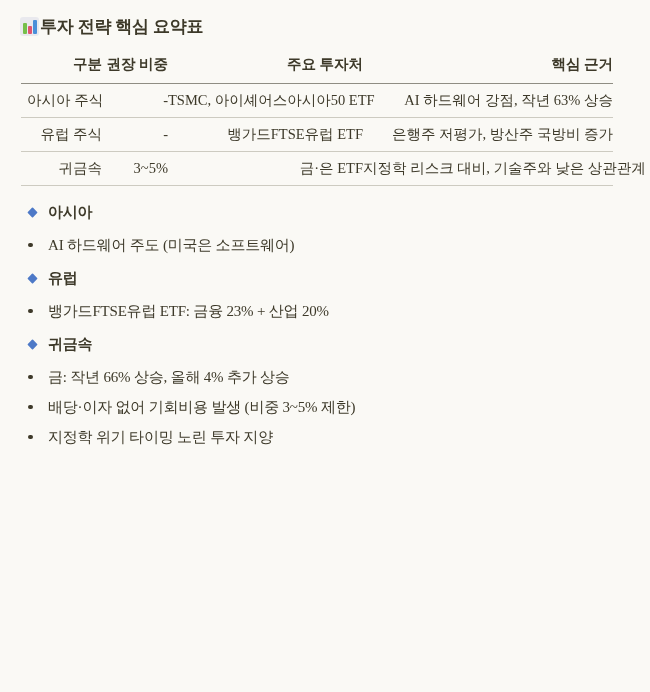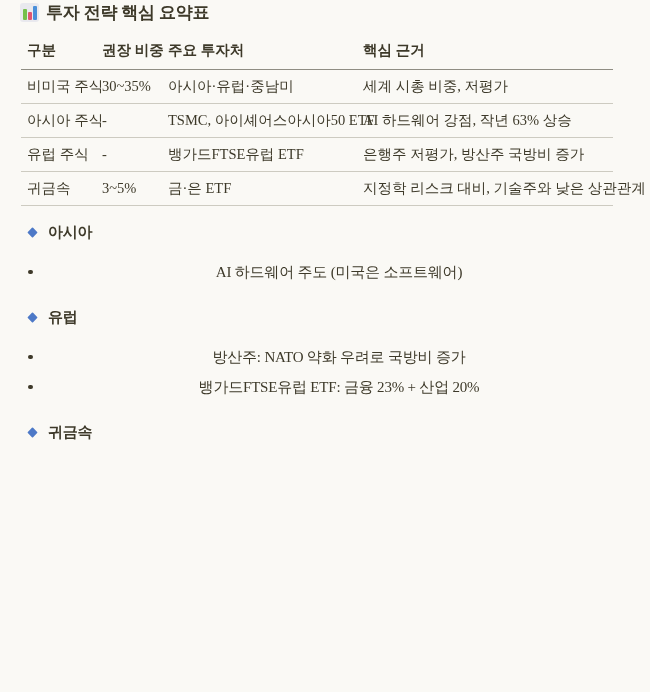--- a/index.html
+++ b/index.html
@@ -8,23 +8,24 @@
     background: #faf9f5;
     color: #3d3929;
     font-family: "Liberation Serif", "DejaVu Serif", serif;
     font-size: 15px;
     overflow: hidden;
   }
   .content { padding: 0 20px; }
 
   
   .title-row {
+    margin-top: 14px;
     display: flex;
     align-items: center;
-    gap: 7px;
+    gap: 1px;
     height: 24px;
   }
   .title-text { font-size: 17px; font-weight: 700; letter-spacing: -0.2px; }
 
   
   .chart-icon {
     width: 19px; height: 19px;
     background: #e9e9ee;
     border-radius: 3px;
     position: relative;
@@ -43,21 +44,21 @@
     border-collapse: collapse;
     table-layout: fixed;
     width: 592px;
     font-size: 14.5px;
   }
   .summary-table col.c1 { width: 81px; }
   .summary-table col.c2 { width: 66px; }
   .summary-table col.c3 { width: 195px; }
   .summary-table col.c4 { width: 250px; }
   .summary-table th, .summary-table td {
-    text-align: left;
+    text-align: right;
     vertical-align: middle;
     white-space: nowrap;
     font-weight: 400;
     padding: 0;
   }
   .summary-table th { height: 37px; font-weight: 700; border-bottom: 1px solid #8f8d83; }
   .summary-table td { height: 34px; border-bottom: 1px solid #cdcbc1; }
   .summary-table th:first-child, .summary-table td:first-child { padding-left: 6px; }
 
   
@@ -73,38 +74,38 @@
     font-weight: 700;
     letter-spacing: -0.2px;
   }
   .diamond {
     width: 9px; height: 9px;
     transform: rotate(45deg) scale(0.82);
     margin-right: 11px;
     flex: 0 0 auto;
     border-radius: 1px;
   }
-  .bullet-list { list-style: none; margin-top: 14px; }
+  .bullet-list { list-style: none; margin-top: 7px; }
   .bullet-list li {
     position: relative;
     padding-left: 28px;
     height: 30px;
     line-height: 30px;
     letter-spacing: -0.2px;
   }
   .bullet-list li::before {
     content: "";
     position: absolute;
     left: 8px; top: 13px;
     width: 4.5px; height: 4.5px;
     border-radius: 50%;
     background: #3d3929;
   }
-  .section-block { margin-top: 0; text-align: center; }
-  .section-block + .section-block .section-heading { margin-top: 20px; }
+  .section-block { margin-top: 0; }
+  .section-block + .section-block .section-heading { margin-top: 8px; }
 </style>
 </head>
 <body style="background: rgb(250, 249, 245); color: rgb(61, 57, 41);">
 
 <div class="content">
 
   <div class="title-row">
     <span class="chart-icon">
       <span class="bar g" style="background: rgb(118, 191, 75);"></span>
       <span class="bar p" style="background: rgb(224, 85, 112);"></span>
@@ -122,26 +123,20 @@
       </colgroup>
     <thead>
       <tr>
         <th>구분</th>
         <th>권장 비중</th>
         <th>주요 투자처</th>
         <th>핵심 근거</th>
       </tr>
     </thead>
     <tbody>
-      <tr>
-        <td>비미국 주식</td>
-        <td>30~35%</td>
-        <td>아시아·유럽·중남미</td>
-        <td>세계 시총 비중, 저평가</td>
-      </tr>
       <tr>
         <td>아시아 주식</td>
         <td>-</td>
         <td>TSMC, 아이셰어스아시아50 ETF</td>
         <td>AI 하드웨어 강점, 작년 63% 상승</td>
       </tr>
       <tr>
         <td>유럽 주식</td>
         <td>-</td>
         <td>뱅가드FTSE유럽 ETF</td>
@@ -166,25 +161,29 @@
       <li>AI 하드웨어 주도 (미국은 소프트웨어)</li>
     </ul>
   </div>
 
   <div class="section-block">
     <div class="section-heading">
       <span class="diamond" style="background: rgb(77, 121, 199);"></span>
       <span>유럽</span>
     </div>
     <ul class="bullet-list">
-      <li>방산주: NATO 약화 우려로 국방비 증가</li>
       <li>뱅가드FTSE유럽 ETF: 금융 23% + 산업 20%</li>
     </ul>
   </div>
 
   <div class="section-block">
     <div class="section-heading">
       <span class="diamond" style="background: rgb(77, 121, 199);"></span>
       <span>귀금속</span>
     </div>
+    <ul class="bullet-list">
+      <li>금: 작년 66% 상승, 올해 4% 추가 상승</li>
+      <li>배당·이자 없어 기회비용 발생 (비중 3~5% 제한)</li>
+      <li>지정학 위기 타이밍 노린 투자 지양</li>
+    </ul>
   </div>
 
 </div>
 
 </body></html>

